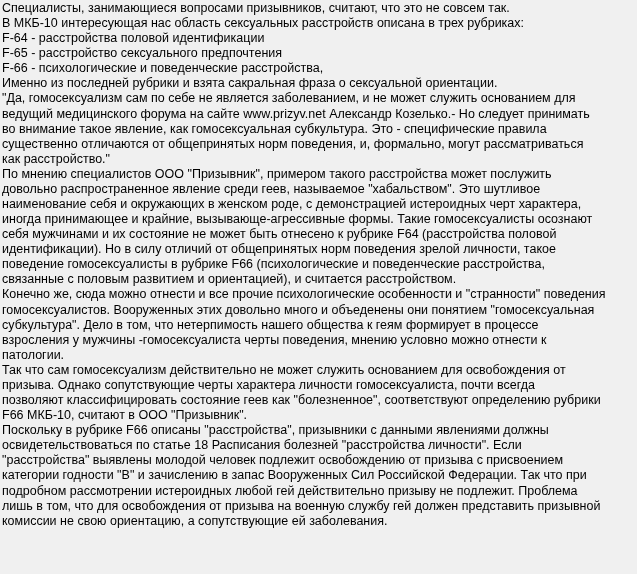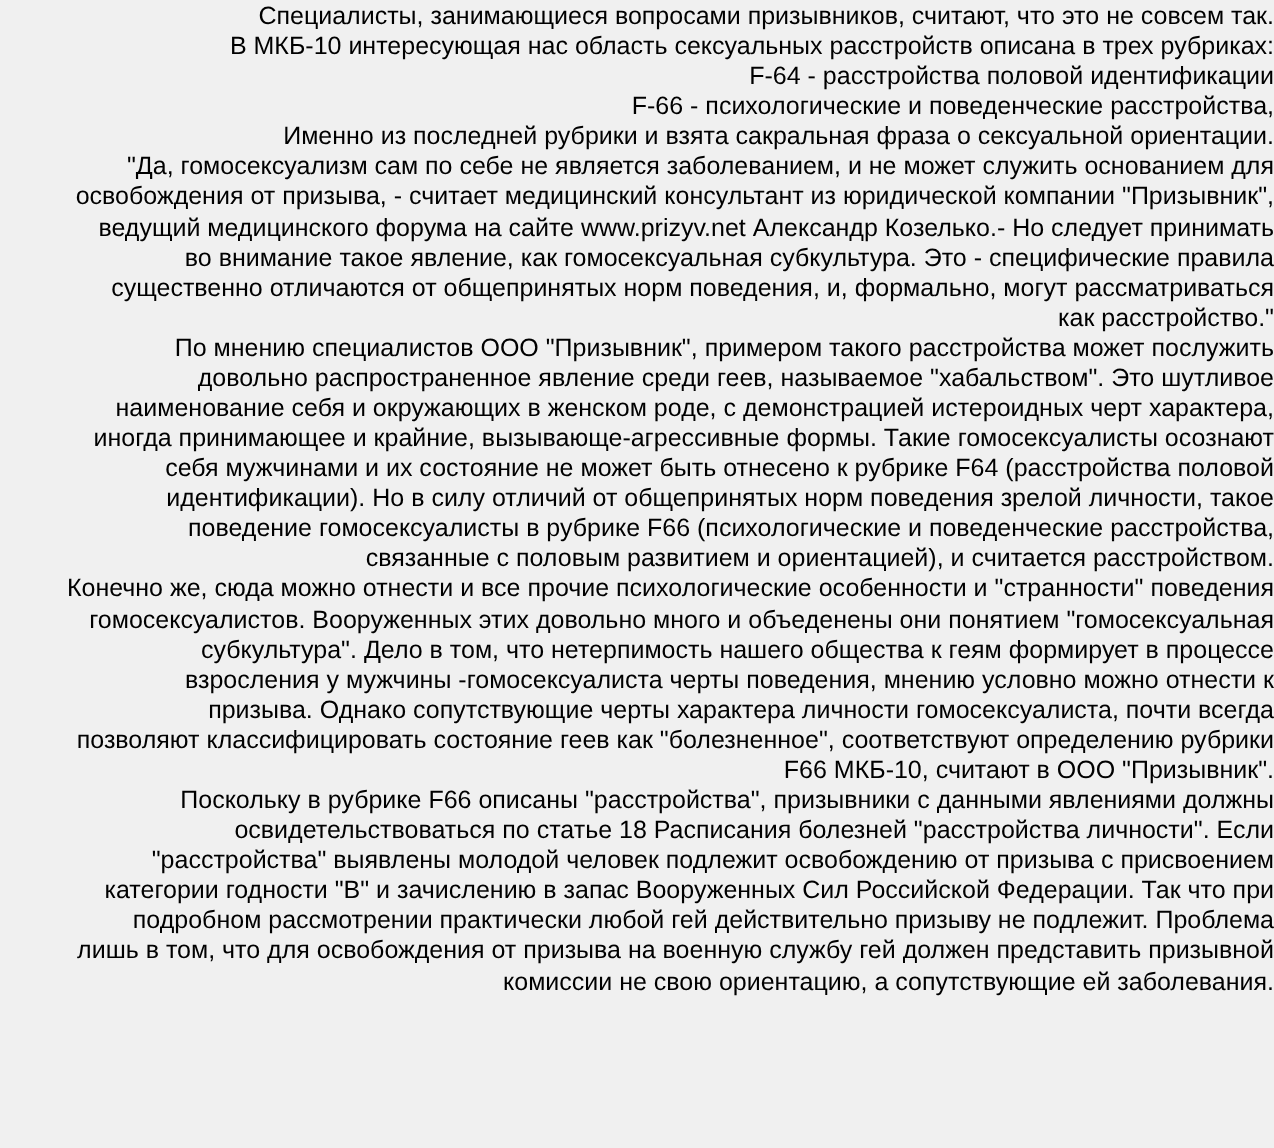--- a/index.html
+++ b/index.html
@@ -20,47 +20,49 @@
     line-height: 15.08px;
     color: #000000;
   }
   .text-line {
     white-space: pre;
   }
 </style>
 </head>
 <body>
 
-<div class="text-block" id="text-block" style="background: rgb(240, 240, 240); color: rgb(0, 0, 0); text-align: right;">
+<div class="text-block" id="text-block" style="background: rgb(240, 240, 240); color: rgb(0, 0, 0);">
     <div class="text-line">Специалисты, занимающиеся вопросами призывников, считают, что это не совсем так.</div>
     <div class="text-line">В МКБ-10 интересующая нас область сексуальных расстройств описана в трех рубриках:</div>
     <div class="text-line">F-64 - расстройства половой идентификации</div>
+    <div class="text-line">F-65 - расстройство сексуального предпочтения</div>
     <div class="text-line">F-66 - психологические и поведенческие расстройства,</div>
     <div class="text-line">Именно из последней рубрики и взята сакральная фраза о сексуальной ориентации.</div>
     <div class="text-line">"Да, гомосексуализм сам по себе не является заболеванием, и не может служить основанием для</div>
-    <div class="text-line">освобождения от призыва, - считает медицинский консультант из юридической компании "Призывник",</div>
     <div class="text-line">ведущий медицинского форума на сайте www.prizyv.net Александр Козелько.- Но следует принимать</div>
     <div class="text-line">во внимание такое явление, как гомосексуальная субкультура. Это - специфические правила</div>
     <div class="text-line">существенно отличаются от общепринятых норм поведения, и, формально, могут рассматриваться</div>
     <div class="text-line">как расстройство."</div>
     <div class="text-line">По мнению специалистов ООО "Призывник", примером такого расстройства может послужить</div>
     <div class="text-line">довольно распространенное явление среди геев, называемое "хабальством". Это шутливое</div>
     <div class="text-line">наименование себя и окружающих в женском роде, с демонстрацией истероидных черт характера,</div>
     <div class="text-line">иногда принимающее и крайние, вызывающе-агрессивные формы. Такие гомосексуалисты осознают</div>
     <div class="text-line">себя мужчинами и их состояние не может быть отнесено к рубрике F64 (расстройства половой</div>
     <div class="text-line">идентификации). Но в силу отличий от общепринятых норм поведения зрелой личности, такое</div>
     <div class="text-line">поведение гомосексуалисты в рубрике F66 (психологические и поведенческие расстройства,</div>
     <div class="text-line">связанные с половым развитием и ориентацией), и считается расстройством.</div>
     <div class="text-line">Конечно же, сюда можно отнести и все прочие психологические особенности и "странности" поведения</div>
     <div class="text-line">гомосексуалистов. Вооруженных этих довольно много и объеденены они понятием "гомосексуальная</div>
     <div class="text-line">субкультура". Дело в том, что нетерпимость нашего общества к геям формирует в процессе</div>
     <div class="text-line">взросления у мужчины -гомосексуалиста черты поведения, мнению условно можно отнести к</div>
+    <div class="text-line">патологии.</div>
+    <div class="text-line">Так что сам гомосексуализм действительно не может служить основанием для освобождения от</div>
     <div class="text-line">призыва. Однако сопутствующие черты характера личности гомосексуалиста, почти всегда</div>
     <div class="text-line">позволяют классифицировать состояние геев как "болезненное", соответствуют определению рубрики</div>
     <div class="text-line">F66 МКБ-10, считают в ООО "Призывник".</div>
     <div class="text-line">Поскольку в рубрике F66 описаны "расстройства", призывники с данными явлениями должны</div>
     <div class="text-line">освидетельствоваться по статье 18 Расписания болезней "расстройства личности". Если</div>
     <div class="text-line">"расстройства" выявлены молодой человек подлежит освобождению от призыва с присвоением</div>
     <div class="text-line">категории годности "В" и зачислению в запас Вооруженных Сил Российской Федерации. Так что при</div>
-    <div class="text-line">подробном рассмотрении практически любой гей действительно призыву не подлежит. Проблема</div>
+    <div class="text-line">подробном рассмотрении истероидных любой гей действительно призыву не подлежит. Проблема</div>
     <div class="text-line">лишь в том, что для освобождения от призыва на военную службу гей должен представить призывной</div>
     <div class="text-line">комиссии не свою ориентацию, а сопутствующие ей заболевания.</div>
   </div>
 
 </body></html>

